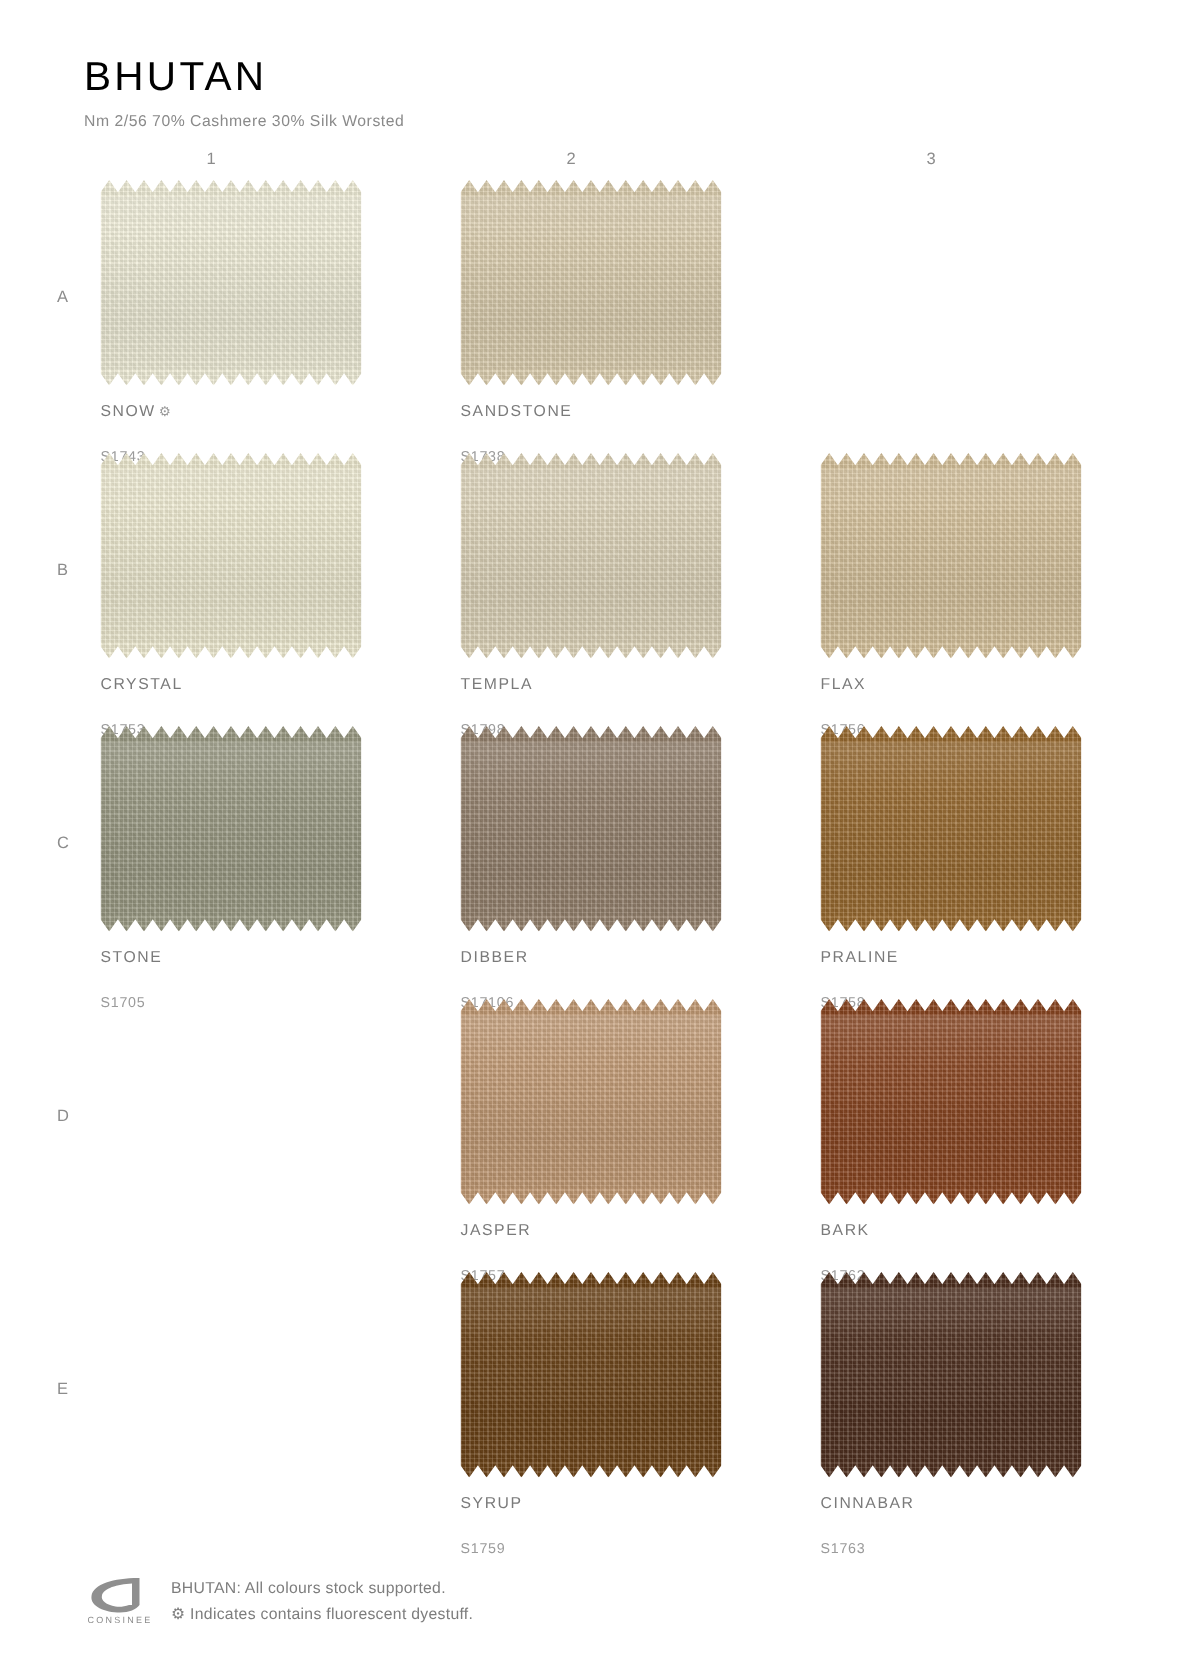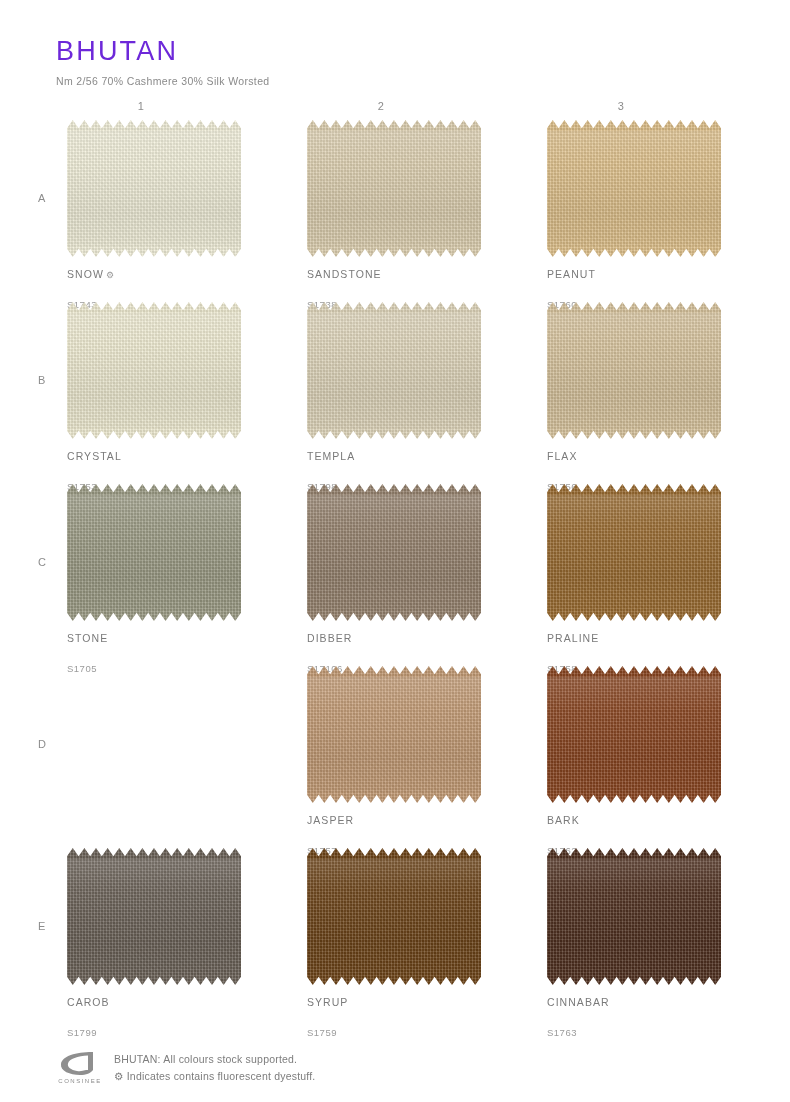--- a/index.html
+++ b/index.html
@@ -19,21 +19,21 @@
   
   .header {
     position: absolute;
     left: 56px;
     top: 38px;
   }
   .title {
     font-size: 27px;
     font-weight: 400;
     letter-spacing: 2.2px;
-    color: #6d28d9;
+    color: #000000;
     margin: 0;
     line-height: 1;
   }
   .subtitle {
     font-size: 10.5px;
     letter-spacing: 0.35px;
     color: #8a8a8a;
     margin: 11px 0 0 0;
     line-height: 1;
   }
@@ -231,28 +231,20 @@
 
     <div class="cell c1">
       <div class="swatch-wrap">
         <div class="swatch" style="background-color: rgb(222, 208, 176);"></div>
         <div class="swatch-sheen"></div>
       </div>
       <div class="swatch-name">SANDSTONE</div>
       <div class="swatch-code">S1738</div>
     </div>
 
-    <div class="cell c2">
-      <div class="swatch-wrap">
-        <div class="swatch" style="background-color: rgb(223, 192, 138);"></div>
-        <div class="swatch-sheen"></div>
-      </div>
-      <div class="swatch-name">PEANUT</div>
-      <div class="swatch-code">S1760</div>
-    </div>
   </div>
 
   <div class="row">
     <div class="row-label">B</div>
 
     <div class="cell c0">
       <div class="swatch-wrap">
         <div class="swatch" style="background-color: rgb(240, 236, 210);"></div>
         <div class="swatch-sheen"></div>
       </div>
@@ -329,28 +321,20 @@
         <div class="swatch-sheen"></div>
       </div>
       <div class="swatch-name">BARK</div>
       <div class="swatch-code">S1762</div>
     </div>
   </div>
 
   <div class="row">
     <div class="row-label">E</div>
 
-    <div class="cell c0">
-      <div class="swatch-wrap">
-        <div class="swatch" style="background-color: rgb(107, 98, 88);"></div>
-        <div class="swatch-sheen"></div>
-      </div>
-      <div class="swatch-name">CAROB</div>
-      <div class="swatch-code">S1799</div>
-    </div>
 
     <div class="cell c1">
       <div class="swatch-wrap">
         <div class="swatch" style="background-color: rgb(110, 68, 24);"></div>
         <div class="swatch-sheen"></div>
       </div>
       <div class="swatch-name">SYRUP</div>
       <div class="swatch-code">S1759</div>
     </div>
 

